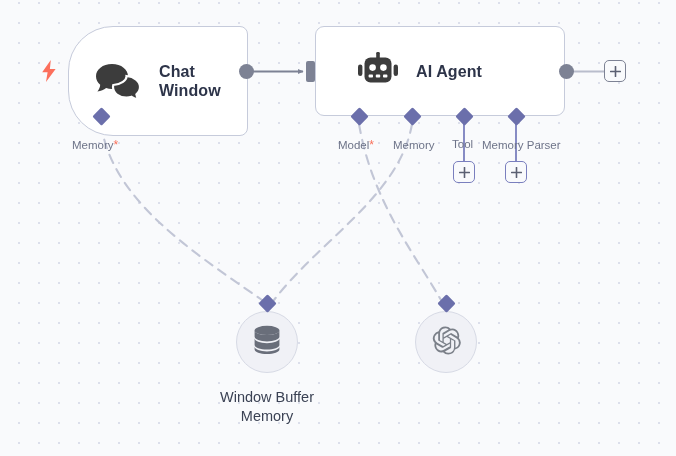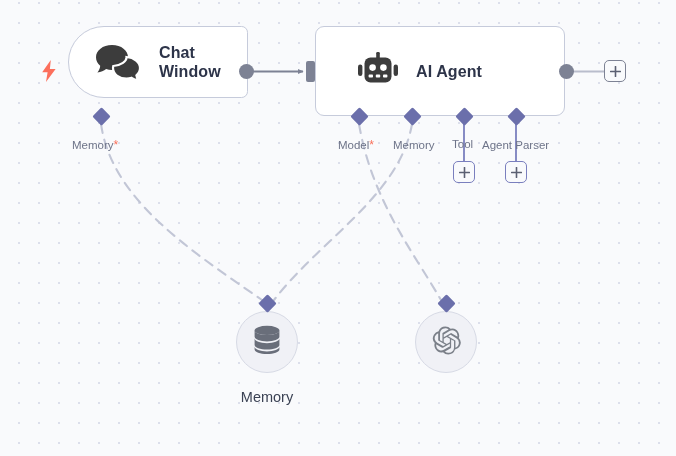--- a/index.html
+++ b/index.html
@@ -49,21 +49,21 @@
     line-height: 16px;
     margin-top: 1px;
   }
 
   
   .trigger-node {
     position: absolute;
     left: 68px;
     top: 26px;
     width: 180px;
-    height: 72px;
+    height: 110px;
     background: #ffffff;
     border: 1.6px solid #c6cbdb;
     border-radius: 45px 8px 8px 45px;
     box-sizing: border-box;
     display: flex;
     align-items: center;
     padding-left: 26px;
   }
 
   
@@ -266,21 +266,21 @@
   <div class="diamond" style="left:353px; top:110px;"></div>
   <div class="diamond" style="left:406px; top:110px;"></div>
   <div class="diamond" style="left:458px; top:110px;"></div>
   <div class="diamond" style="left:510px; top:110px;"></div>
 
   <div class="port-label" style="left:338px; top:139px;">
     <span>Model</span><span class="req">*</span>
   </div>
   <div class="port-label" style="left:393px; top:139px;">Memory</div>
   <div class="port-label" style="left:452px; top:138px;">Tool</div>
-  <div class="port-label" style="left:482px; top:139px;">Agent Parser</div>
+  <div class="port-label" style="left:482px; top:139px;">Memory Parser</div>
 
   <div class="plus-btn sub" style="left:453px; top:161px;">
     <svg width="11" height="11" viewBox="0 0 11 11" xmlns="http://www.w3.org/2000/svg">
       <path d="M5.5 0.6 V10.4 M0.6 5.5 H10.4" stroke="#5b6072" stroke-width="1.6" stroke-linecap="round"></path>
     </svg>
   </div>
   <div class="plus-btn sub" style="left:505px; top:161px;">
     <svg width="11" height="11" viewBox="0 0 11 11" xmlns="http://www.w3.org/2000/svg">
       <path d="M5.5 0.6 V10.4 M0.6 5.5 H10.4" stroke="#5b6072" stroke-width="1.6" stroke-linecap="round"></path>
     </svg>
@@ -291,20 +291,21 @@
       <svg width="28" height="30" viewBox="0 0 28 30" xmlns="http://www.w3.org/2000/svg">
         <ellipse cx="14" cy="5.4" rx="12.4" ry="4.6" fill="#696e7a"></ellipse>
         <path d="M1.6 5.4 v6.4 c0 2.5 5.55 4.6 12.4 4.6 s12.4 -2.1 12.4 -4.6 V5.4 c0 2.5 -5.55 4.6 -12.4 4.6 S1.6 7.9 1.6 5.4 z" fill="#696e7a"></path>
         <path d="M1.6 13.6 v6.4 c0 2.5 5.55 4.6 12.4 4.6 s12.4 -2.1 12.4 -4.6 v-6.4 c0 2.5 -5.55 4.6 -12.4 4.6 S1.6 16.1 1.6 13.6 z" fill="#696e7a"></path>
         <path d="M1.6 21.8 v2.6 c0 2.5 5.55 4.6 12.4 4.6 s12.4 -2.1 12.4 -4.6 v-2.6 c0 2.5 -5.55 4.6 -12.4 4.6 S1.6 24.3 1.6 21.8 z" fill="#696e7a"></path>
       </svg>
     </div>
   </div>
   <div class="diamond" style="left:261px; top:297px;"></div>
   <div class="sub-label" style="left:182px; top:388px;">
+    <div>Window Buffer</div>
     <div>Memory</div>
   </div>
 
   <div class="sub-node" style="left:415px; top:311px;">
     <div>
       <svg width="31" height="31" viewBox="0 0 24 24" xmlns="http://www.w3.org/2000/svg">
         <path d="M21.55 10.0a5.42 5.42 0 0 0-.47-4.45 5.49 5.49 0 0 0-5.9-2.63A5.43 5.43 0 0 0 11.1 1.1a5.49 5.49 0 0 0-5.24 3.8 5.43 5.43 0 0 0-3.63 2.63 5.49 5.49 0 0 0 .68 6.44 5.42 5.42 0 0 0 .47 4.45 5.49 5.49 0 0 0 5.9 2.63 5.42 5.42 0 0 0 4.08 1.82 5.49 5.49 0 0 0 5.24-3.81 5.43 5.43 0 0 0 3.63-2.63 5.49 5.49 0 0 0-.68-6.43zm-8.18 11.44a4.07 4.07 0 0 1-2.62-.95l.13-.07 4.35-2.51a.71.71 0 0 0 .36-.62v-6.13l1.84 1.06a.07.07 0 0 1 .4.05v5.08a4.09 4.09 0 0 1-4.09 4.09zM4.57 17.68a4.07 4.07 0 0 1-.49-2.74l.13.08 4.36 2.51a.71.71 0 0 0 .71 0l5.32-3.07v2.12a.07.07 0 0 1-.3.06L9.9 19.1a4.1 4.1 0 0 1-5.59-1.5zM3.43 8.25a4.07 4.07 0 0 1 2.14-1.8v5.17a.7.7 0 0 0 .35.61l5.3 3.06-1.85 1.06a.07.07 0 0 1-.06 0L4.9 13.8a4.1 4.1 0 0 1-1.5-5.58zm15.12 3.52L13.23 8.7l1.84-1.06a.07.07 0 0 1 .07 0l4.4 2.55a4.09 4.09 0 0 1-.63 7.38v-5.18a.71.71 0 0 0-.36-.61zm1.84-2.77l-.13-.08-4.35-2.53a.71.71 0 0 0-.72 0L9.88 9.46V7.34a.07.07 0 0 1 .03-.06l4.4-2.54a4.09 4.09 0 0 1 6.07 4.24zM8.87 12.8l-1.84-1.06a.07.07 0 0 1-.04-.05V6.6a4.09 4.09 0 0 1 6.7-3.14l-.13.07L9.21 6.05a.71.71 0 0 0-.36.61zm1-2.16l2.37-1.37 2.37 1.37v2.73l-2.36 1.37-2.37-1.37z" fill="#7b8089"></path>
       </svg>
     </div>
   </div>

